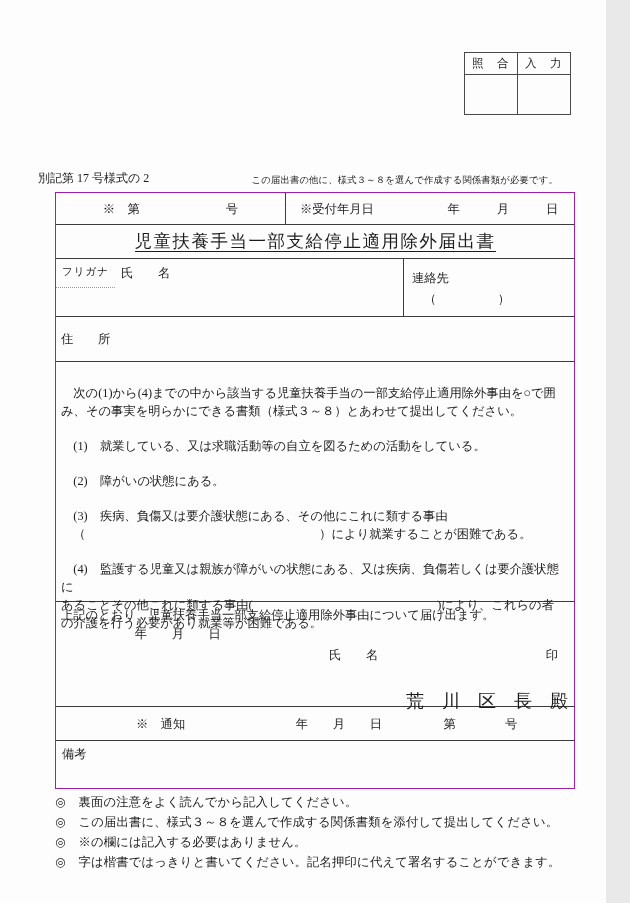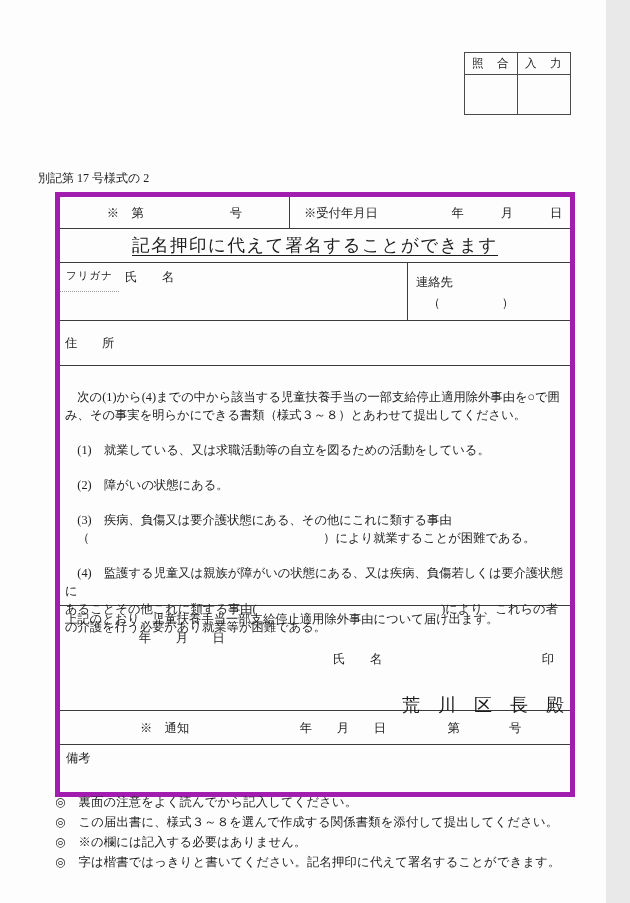--- a/index.html
+++ b/index.html
@@ -31,21 +31,21 @@
   
   .header-row {
     position:absolute; left:38px; top:170px; width:520px;
     display:flex; justify-content:space-between; align-items:flex-end;
   }
   .form-number { font-size:12px; }
   .attachment-note { font-size:9.3px; letter-spacing:0.2px; }
   
   .form-table {
     position:absolute; left:55px; top:192px; width:520px;
-    border:5px solid #a21caf;
+    border:1px solid #a21caf;
     font-size:12.3px;
     line-height:18px;
   }
   .row { border-bottom:1px solid #3c3c3c; position:relative; }
   .row:last-child { border-bottom:none; }
   .r1 { height:32px; display:flex; }
   .r1 .ref-cell {
     width:230px; border-right:1px solid #3c3c3c;
     display:flex; align-items:center; justify-content:center;
   }
@@ -89,31 +89,32 @@
 
   <div class="stamp-box">
     <div class="hc c1">照　合</div>
     <div class="hc">入　力</div>
     <div class="c1"></div>
     <div></div>
   </div>
 
   <div class="header-row">
     <div class="form-number">別記第 17 号様式の 2</div>
+    <div class="attachment-note">この届出書の他に、様式３～８を選んで作成する関係書類が必要です。</div>
   </div>
 
   <div class="form-table">
 
     <div class="row r1">
       <div class="ref-cell">※　第　　　　　　　号</div>
       <div class="receipt-cell">※受付年月日　　　　　　年　　　月　　　日</div>
     </div>
 
     <div class="row r2">
-      <span class="doc-title">記名押印に代えて署名することができます</span>
+      <span class="doc-title">児童扶養手当一部支給停止適用除外届出書</span>
     </div>
 
     <div class="row r3">
       <div class="name-col">
         <div class="furigana-area">
           <span>フリガナ</span>
         </div>
         <div class="name-area">
           <span>氏　　名</span>
         </div>

